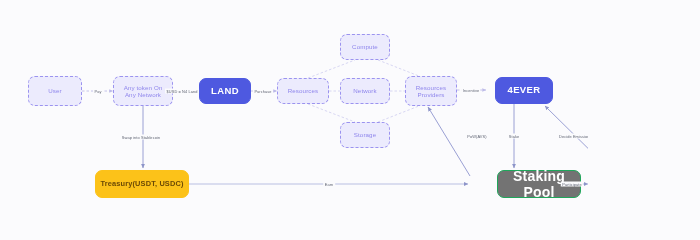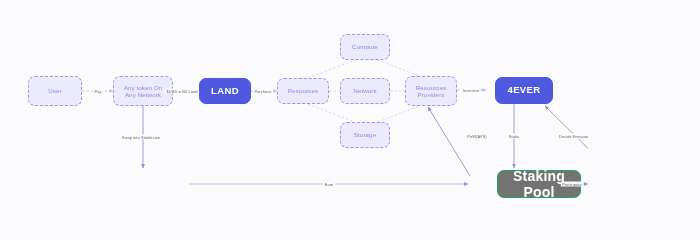--- a/index.html
+++ b/index.html
@@ -154,20 +154,21 @@
 
   <div class="node ghost" style="left:340px;top:78px;width:50px;height:26px;">Network</div>
 
   <div class="node ghost" style="left:340px;top:122px;width:50px;height:26px;">Storage</div>
 
   <div class="node ghost" style="left:405px;top:76px;width:52px;height:30px;">Resources
 Providers</div>
 
   <div class="node solid-indigo" style="left:486px;top:77px;width:58px;height:27px;margin-left:9px;">4EVER</div>
 
+  <div class="node solid-amber" style="left:95px;top:170px;width:94px;height:28px;">Treasury(USDT, USDC)</div>
 
   <div class="node solid-green" style="left:470px;top:170px;width:84px;height:28px;">Staking Pool</div>
 
   <div class="node ghost" style="left:590px;top:172px;width:66px;height:26px;">Governance</div>
 
   <div class="edge-label" style="left:98px;top:91px;">Pay</div>
   <div class="edge-label" style="left:182px;top:91px;">$USD = N4 Land</div>
   <div class="edge-label" style="left:263px;top:91px;">Purchase</div>
   <div class="edge-label" style="left:471px;top:90px;">Incentive</div>
   <div class="edge-label" style="left:141px;top:137px;">Swap into Stablecoin</div>

